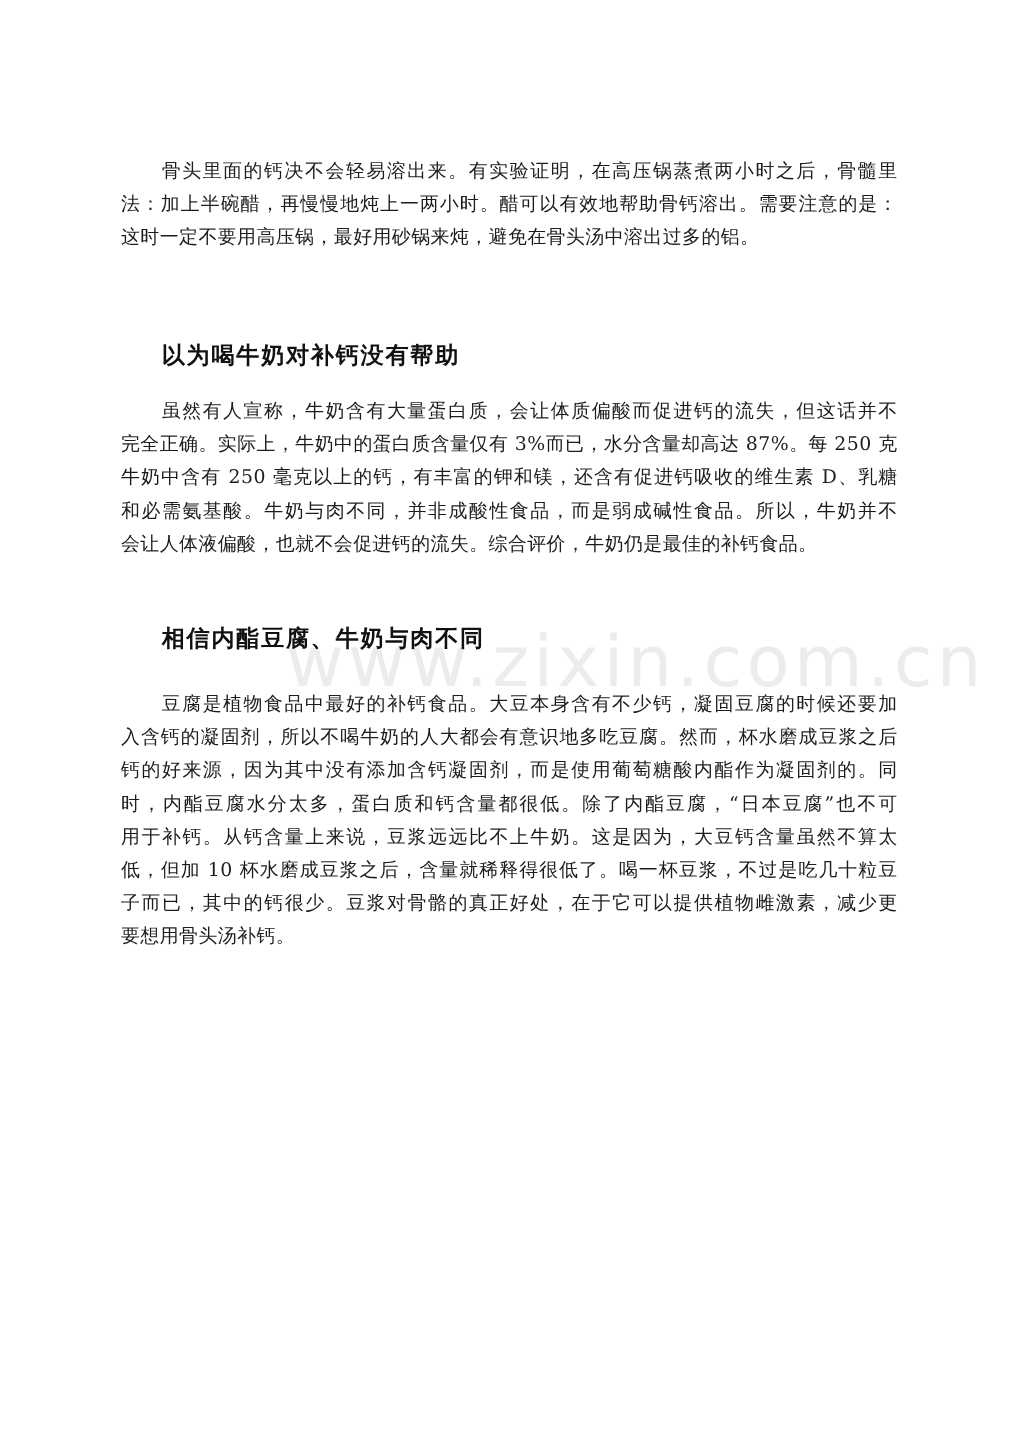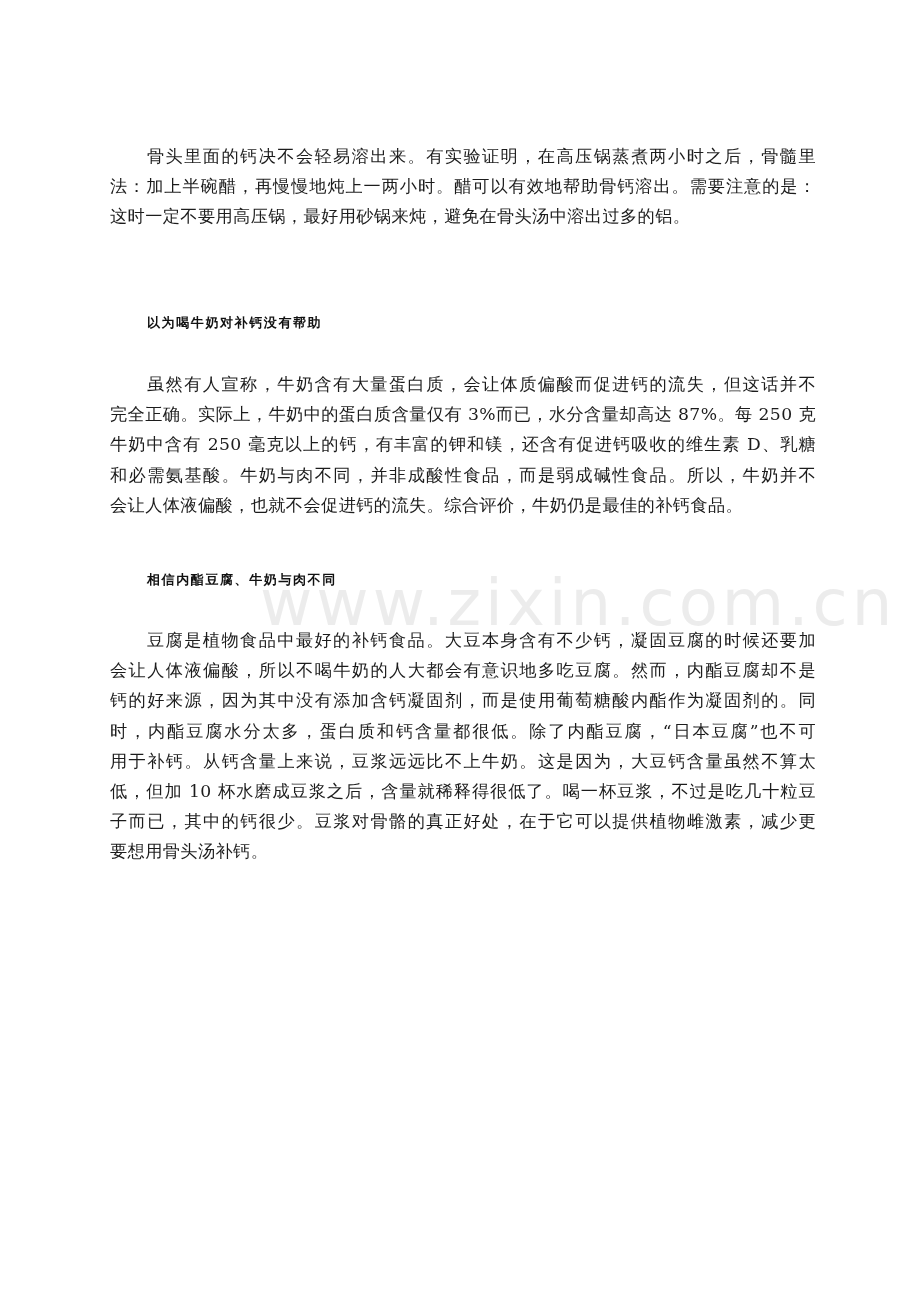--- a/index.html
+++ b/index.html
@@ -49,21 +49,21 @@
     width: 669px;
   }
   .line.last {
     text-align-last: left;
   }
   .heading {
     position: absolute;
     left: 37px;
     font-family: "DejaVu Sans", "Liberation Sans", sans-serif;
     font-weight: bold;
-    font-size: 13px;
+    font-size: 21px;
     line-height: 22px;
     letter-spacing: 1.6px;
     color: #111111;
     white-space: nowrap;
   }
   .watermark {
     position: absolute;
     left: 260px;
     top: 566px;
     font-family: "DejaVu Sans", "Liberation Sans", sans-serif;
@@ -87,33 +87,33 @@
     <div class="col" style="top:0;">
 
       <div class="para" style="top:109px;">
         <span class="line indent">骨头里面的钙决不会轻易溶出来。有实验证明，在高压锅蒸煮两小时之后，骨髓里</span>
         <span class="line">法：加上半碗醋，再慢慢地炖上一两小时。醋可以有效地帮助骨钙溶出。需要注意的是：</span>
         <span class="line last">这时一定不要用高压锅，最好用砂锅来炖，避免在骨头汤中溶出过多的铝。</span>
       </div>
 
       <div class="heading" style="top:280px;">以为喝牛奶对补钙没有帮助</div>
 
-      <div class="para" style="top:337px;">
+      <div class="para" style="top:327px;">
         <span class="line indent">虽然有人宣称，牛奶含有大量蛋白质，会让体质偏酸而促进钙的流失，但这话并不</span>
         <span class="line">完全正确。实际上，牛奶中的蛋白质含量仅有 3%而已，水分含量却高达 87%。每 250 克</span>
         <span class="line">牛奶中含有 250 毫克以上的钙，有丰富的钾和镁，还含有促进钙吸收的维生素 D、乳糖</span>
         <span class="line">和必需氨基酸。牛奶与肉不同，并非成酸性食品，而是弱成碱性食品。所以，牛奶并不</span>
         <span class="line last">会让人体液偏酸，也就不会促进钙的流失。综合评价，牛奶仍是最佳的补钙食品。</span>
       </div>
 
       <div class="heading" style="top:537px;">相信内酯豆腐、牛奶与肉不同</div>
 
       <div class="para" style="top:593px;">
         <span class="line indent">豆腐是植物食品中最好的补钙食品。大豆本身含有不少钙，凝固豆腐的时候还要加</span>
-        <span class="line">会让人体液偏酸，所以不喝牛奶的人大都会有意识地多吃豆腐。然而，内酯豆腐却不是</span>
+        <span class="line">入含钙的凝固剂，所以不喝牛奶的人大都会有意识地多吃豆腐。然而，杯水磨成豆浆之后</span>
         <span class="line">钙的好来源，因为其中没有添加含钙凝固剂，而是使用葡萄糖酸内酯作为凝固剂的。同</span>
         <span class="line">时，内酯豆腐水分太多，蛋白质和钙含量都很低。除了内酯豆腐，“日本豆腐”也不可</span>
         <span class="line">用于补钙。从钙含量上来说，豆浆远远比不上牛奶。这是因为，大豆钙含量虽然不算太</span>
         <span class="line">低，但加 10 杯水磨成豆浆之后，含量就稀释得很低了。喝一杯豆浆，不过是吃几十粒豆</span>
         <span class="line">子而已，其中的钙很少。豆浆对骨骼的真正好处，在于它可以提供植物雌激素，减少更</span>
         <span class="line last">要想用骨头汤补钙。</span>
       </div>
 
     </div>
   </div>

